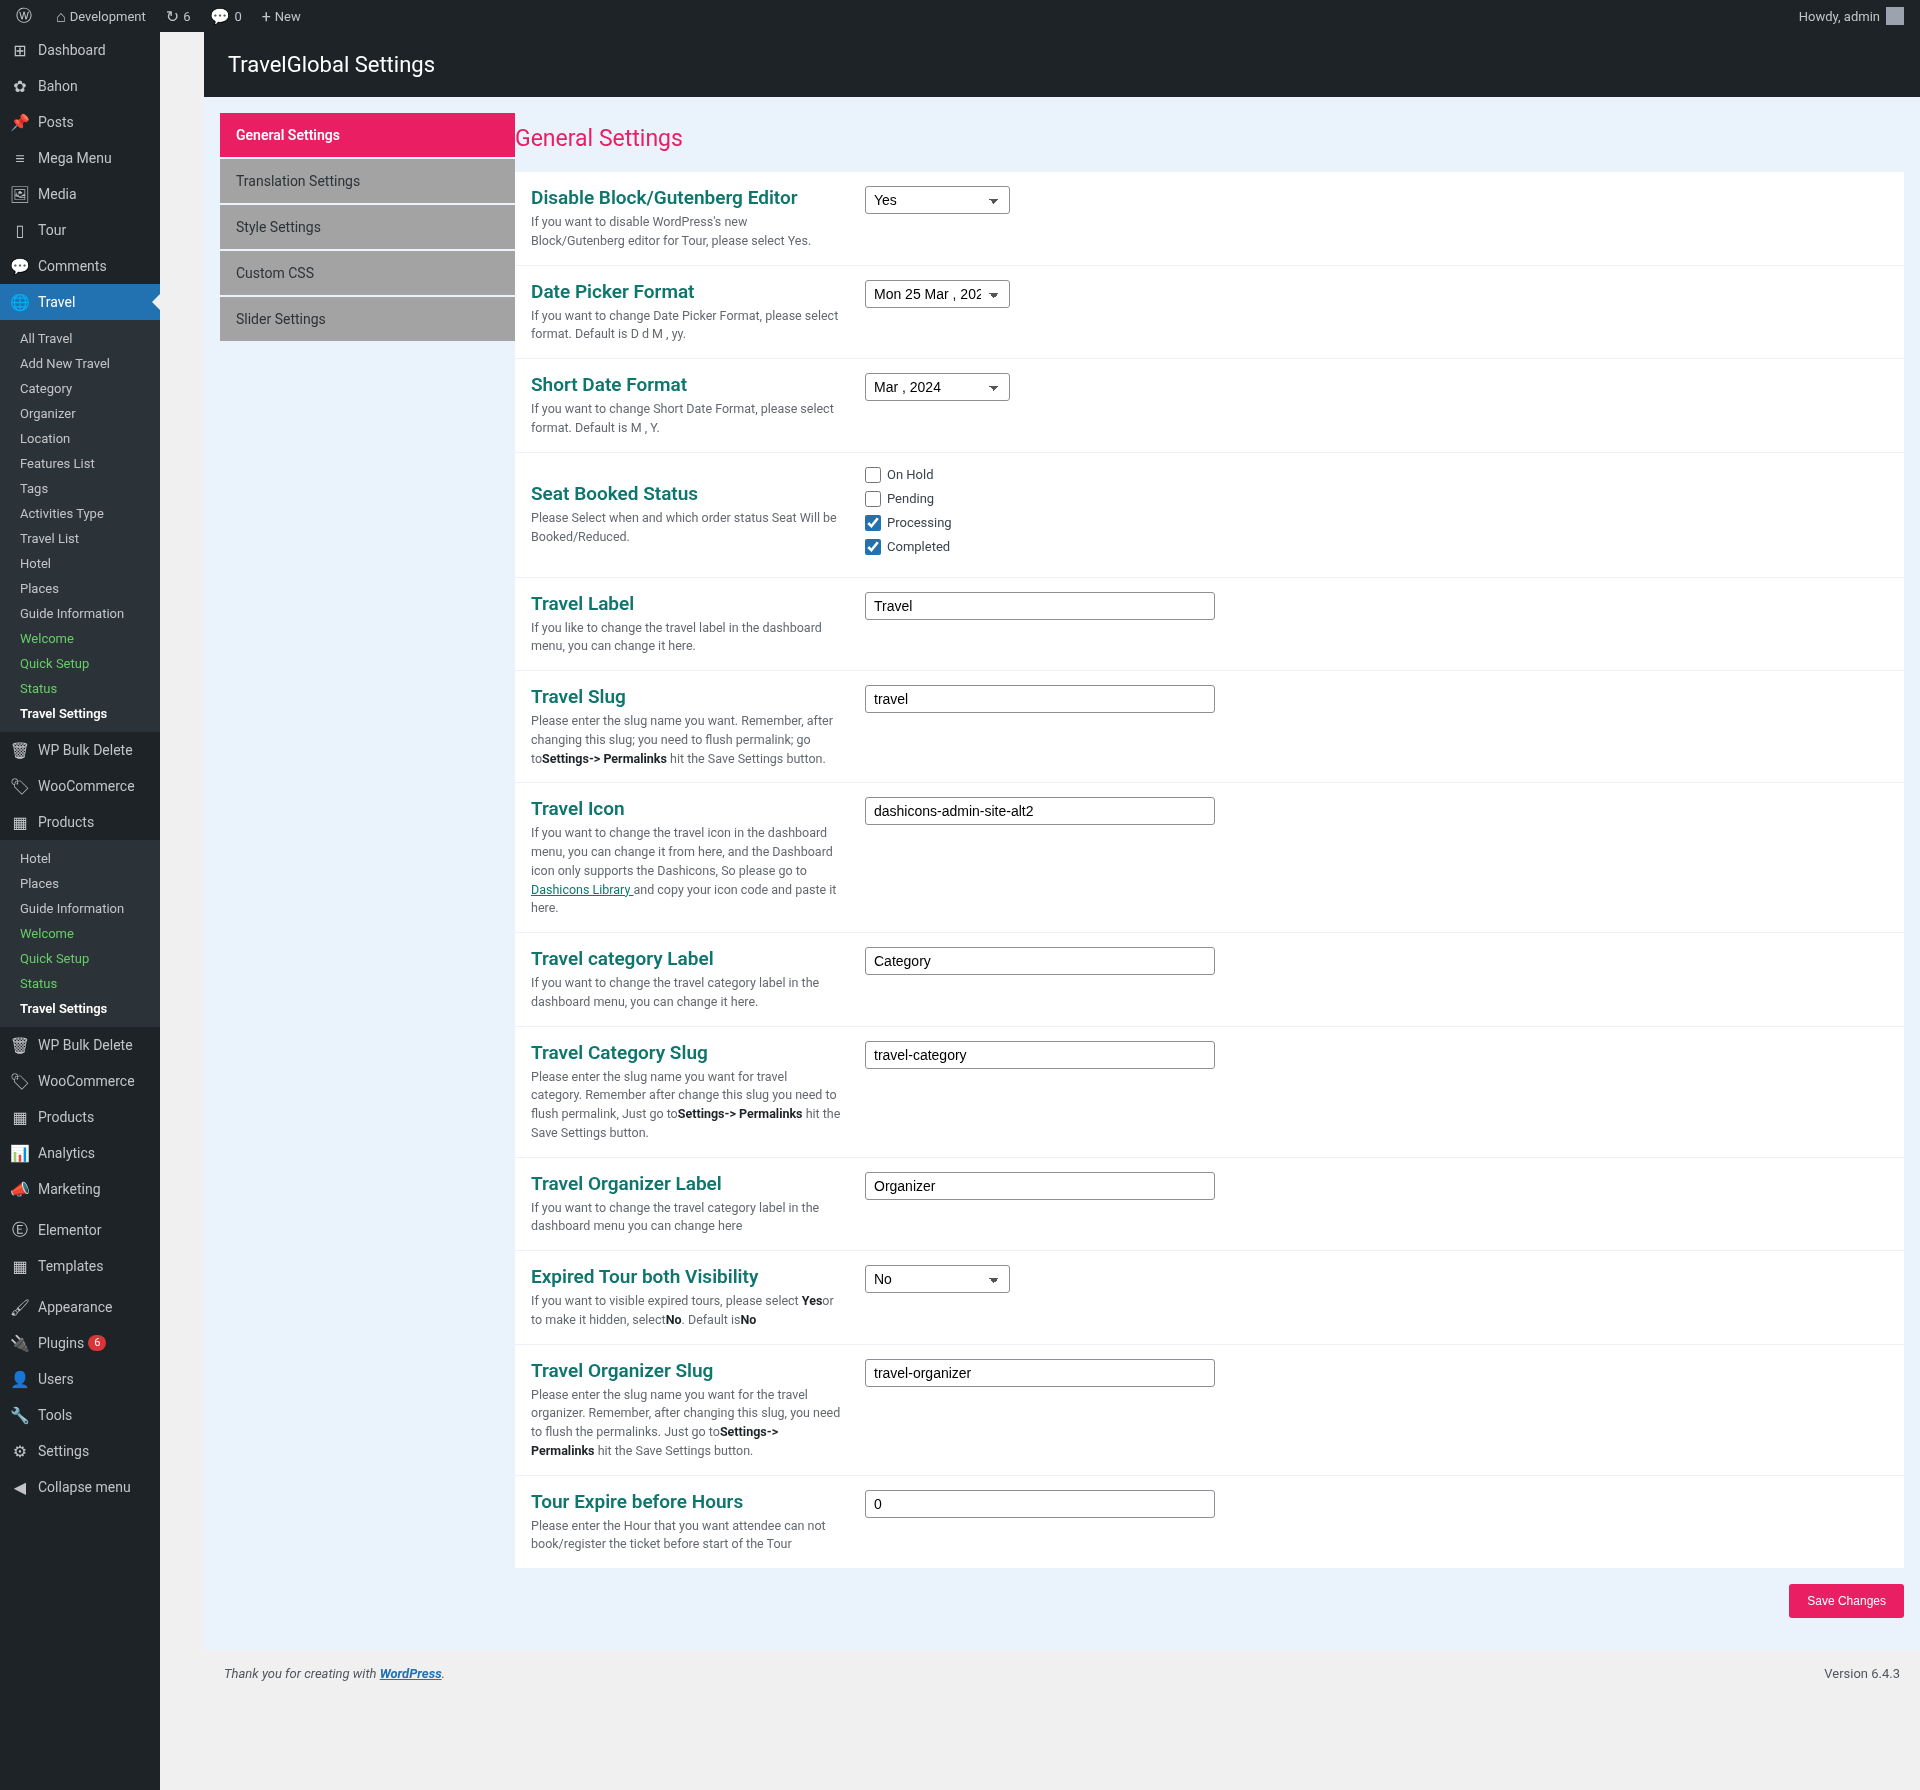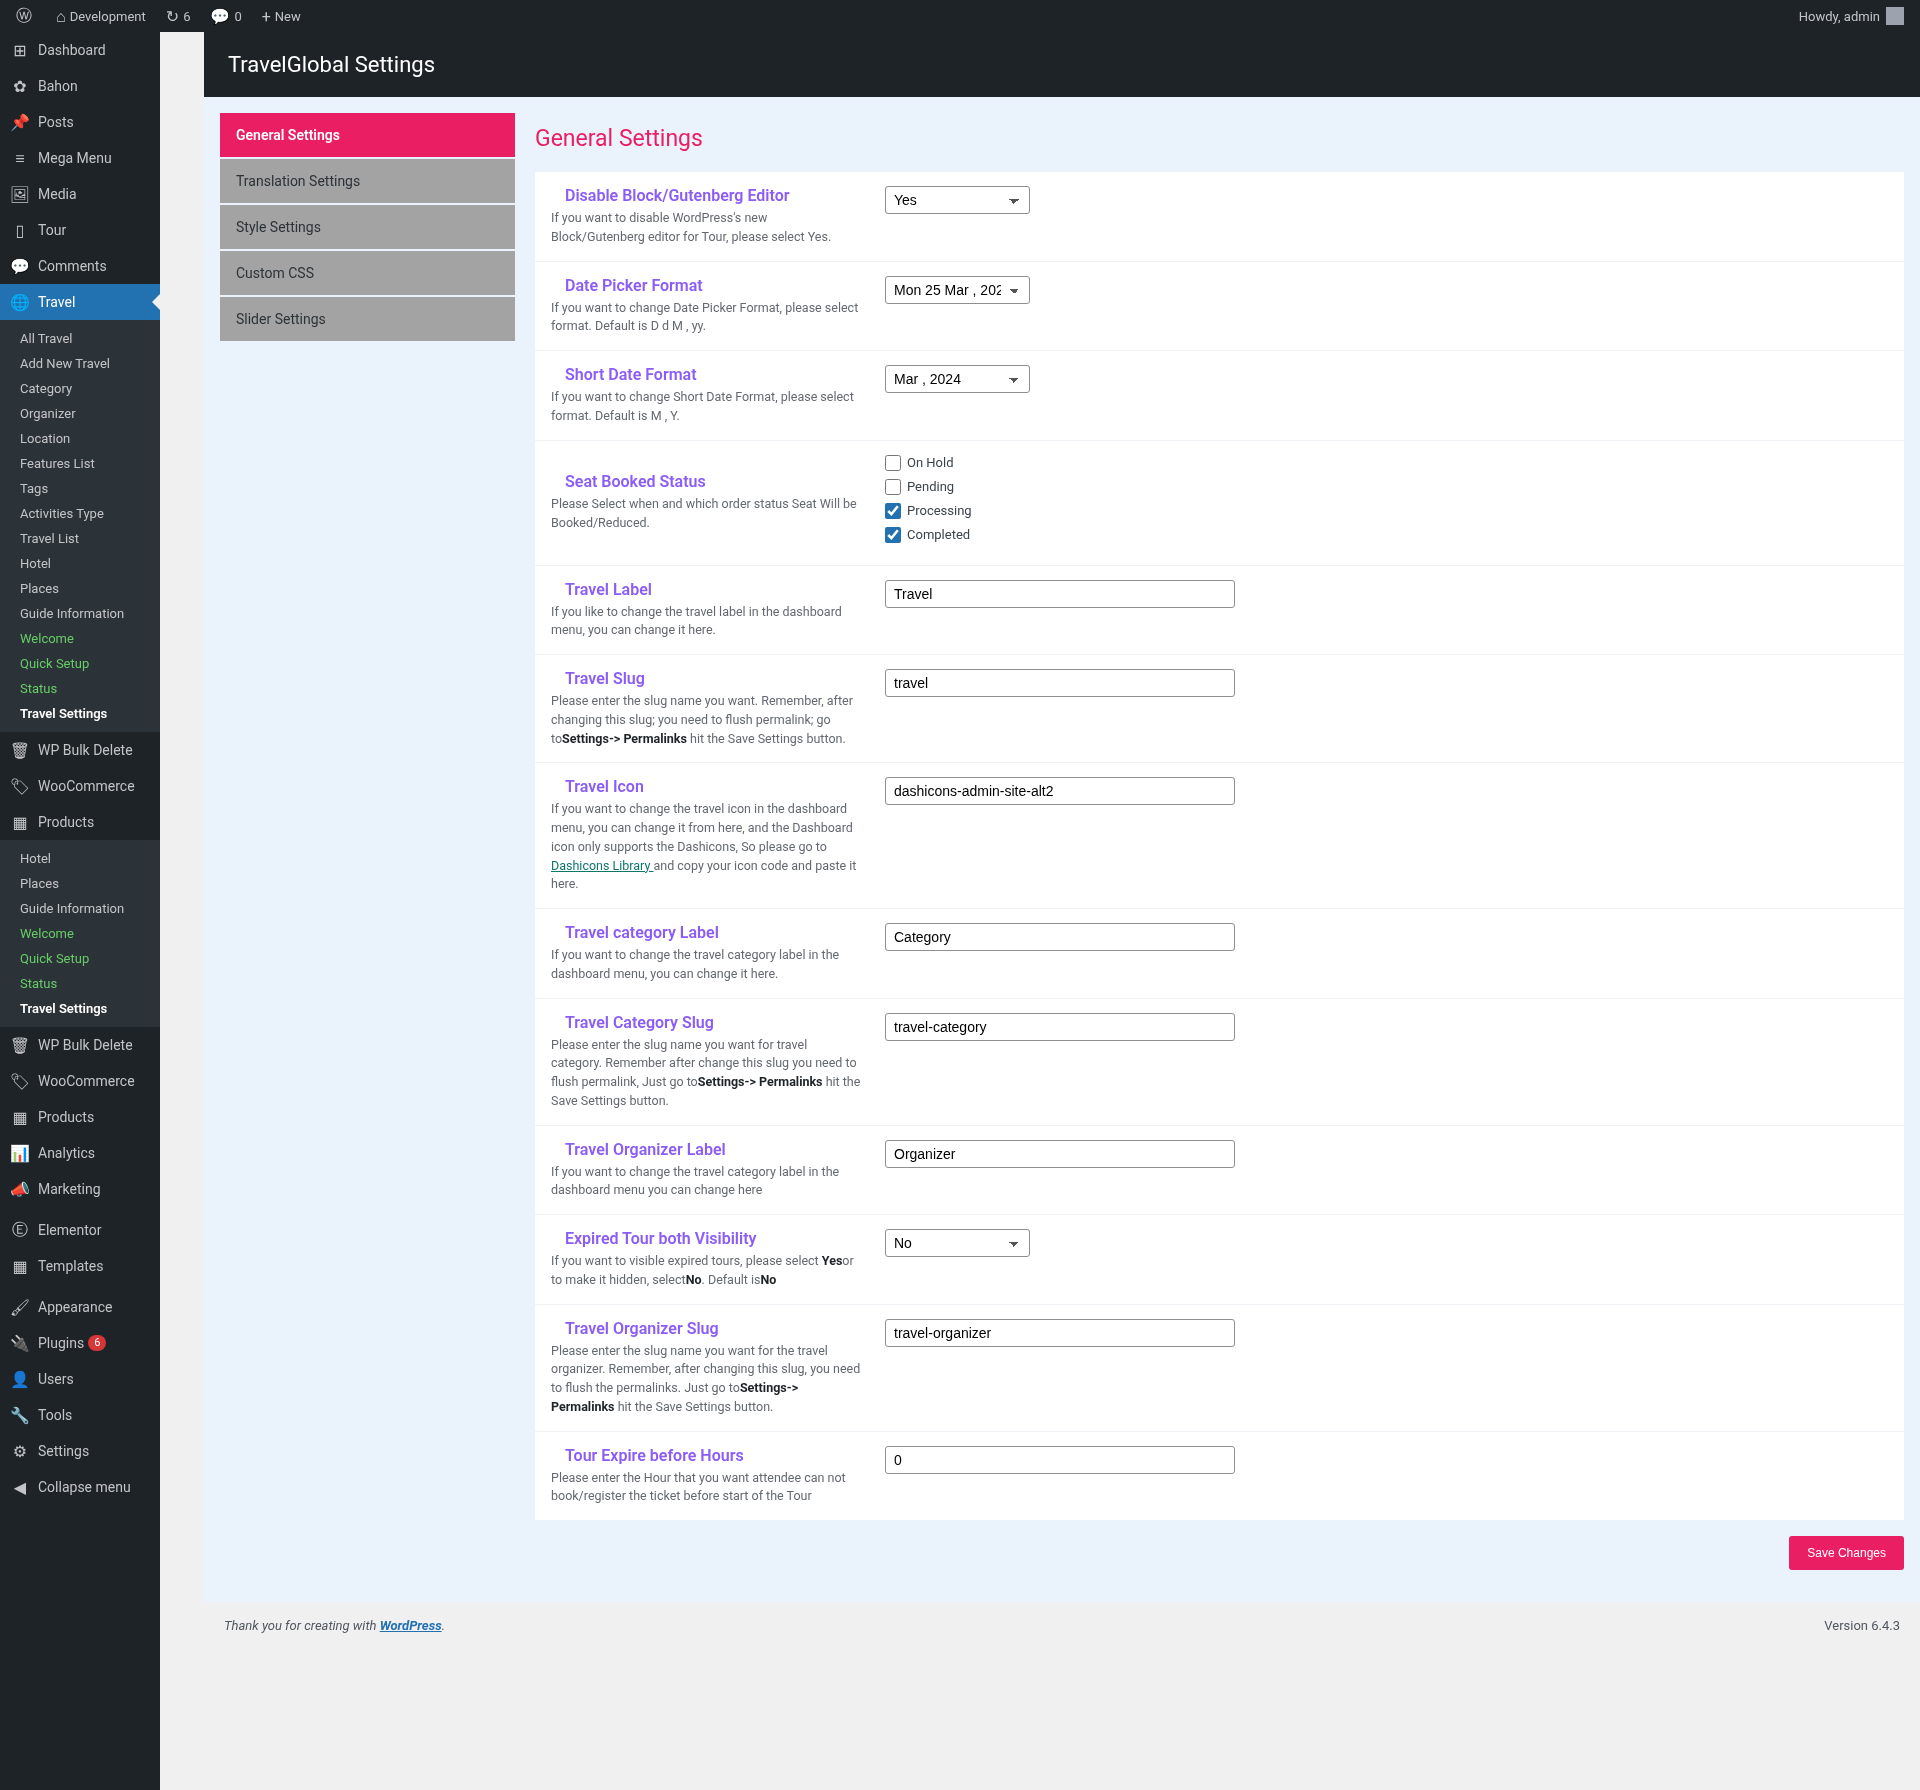--- a/index.html
+++ b/index.html
@@ -24,34 +24,34 @@
     .adminmenu-sep { height: 5px; }
     .submenu { background: #2c3338; padding: 6px 0; }
     .submenu-item { padding: 5px 12px; font-size: 13px; color: #c3c4c7; cursor: pointer; margin-left: 8px; }
     .submenu-item.bold { color: #fff; font-weight: 600; }
     .submenu-item.green { color: #66cc66; }
     .badge-count { display: inline-block; background: #d63638; color: #fff; border-radius: 9px; padding: 0 6px; font-size: 11px; line-height: 16px; margin-left: 4px; min-width: 16px; text-align: center; }
     
     
     .content { flex: 1; background: #f0f0f1; padding-left: 44px; }
     .page-header { background: #1d2327; color: #fff; padding: 20px 24px; font-size: 22px; font-weight: 400; }
-    .page-body { background: #eaf3fb; padding: 16px; display: flex; gap: 20px; }
+    .page-body { background: #eaf3fb; padding: 16px; display: flex; }
     
     
     .settings-nav { width: 295px; }
     .settings-nav-item { background: #a3a3a3; padding: 14px 16px; font-size: 14px; color: #2c3338; cursor: pointer; margin-bottom: 2px; }
     .settings-nav-item.active { background: #e91e63; color: #fff; font-weight: 600; }
     
     
     .settings-content { flex: 1; }
     .settings-title { color: #e91e63; font-size: 23px; font-weight: 400; padding: 12px 0 20px 0; }
     .settings-panel { background: #fff; }
     .setting-row { display: flex; padding: 14px 16px; border-bottom: 1px solid #eef2f6; align-items: flex-start; gap: 24px; }
     .setting-label { width: 310px; }
-    .setting-label .title { font-weight: 600; font-size: 16px; color: #8b5cf6; margin-bottom: 4px; margin-left: 14px; }
+    .setting-label .title { font-weight: 600; font-size: 19px; color: #0f766e; margin-bottom: 4px; }
     .setting-label .desc { font-size: 12.5px; color: #646970; line-height: 1.5; }
     .setting-label .desc b { color: #1d2327; }
     .setting-label .desc a { color: #0f766e; text-decoration: underline; }
     .setting-field { flex: 1; max-width: 350px; }
     .setting-field input[type="text"], .setting-field select { width: 100%; padding: 5px 8px; border: 1px solid #8c8f94; border-radius: 3px; font-size: 14px; background: #fff; }
     .setting-field select { width: 145px; appearance: none; background-image: linear-gradient(45deg, transparent 50%, #555 50%), linear-gradient(135deg, #555 50%, transparent 50%); background-position: calc(100% - 15px) 12px, calc(100% - 10px) 12px; background-size: 5px 5px; background-repeat: no-repeat; padding-right: 28px; }
     .checkbox-row { display: flex; align-items: center; gap: 6px; margin-bottom: 8px; font-size: 13px; }
     .checkbox-row input[type="checkbox"] { width: 16px; height: 16px; accent-color: #2271b1; }
     
     .save-bar { text-align: right; padding: 16px 0; }

